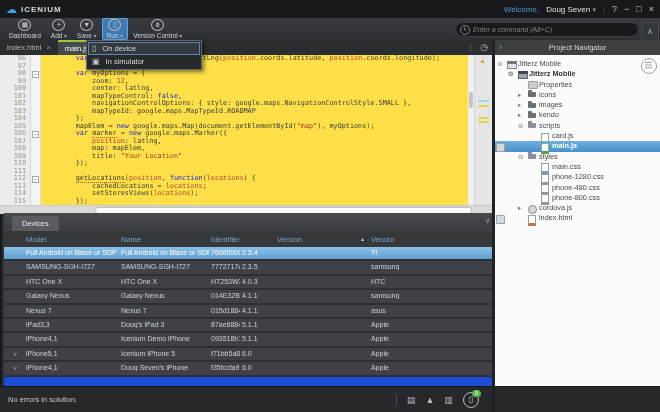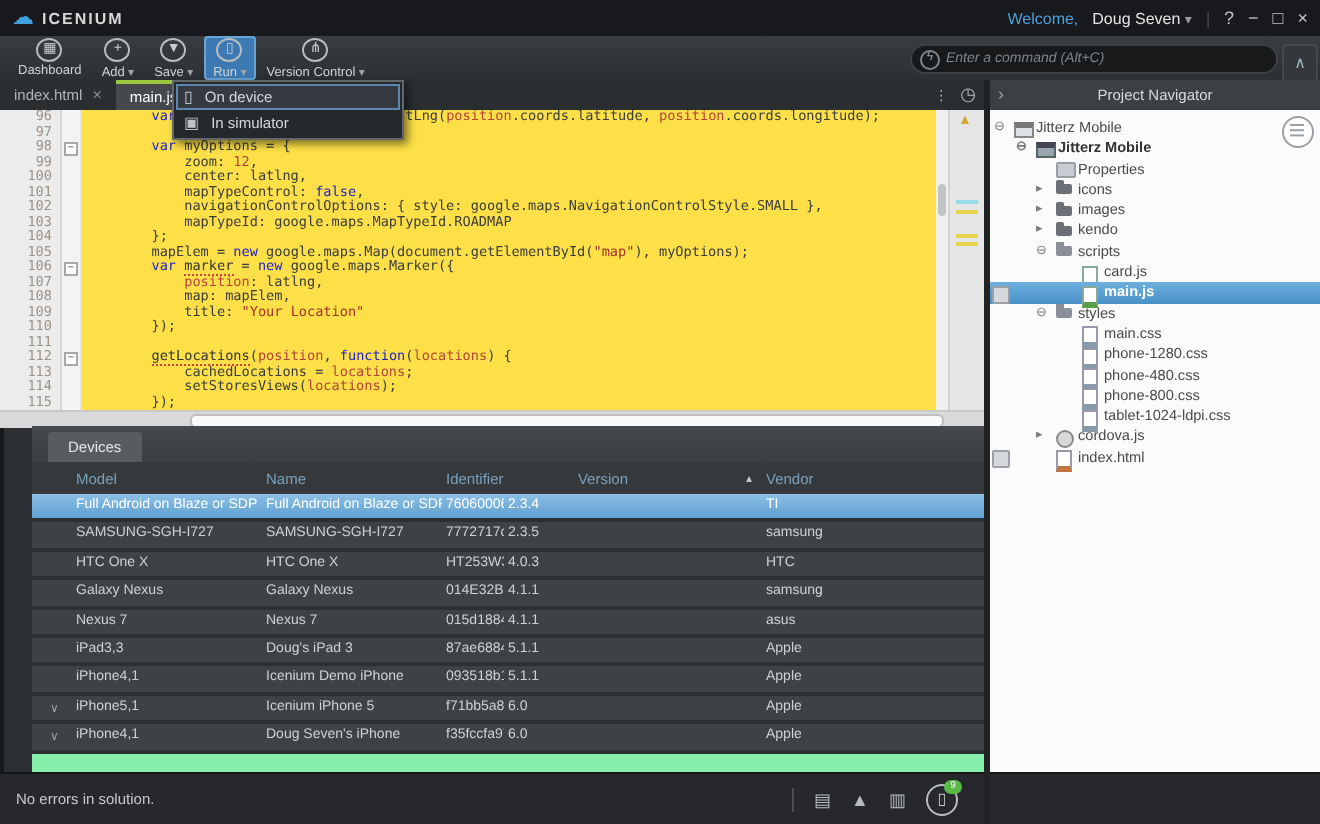--- a/index.html
+++ b/index.html
@@ -65,21 +65,21 @@
   .tk-u{color:#333;border-bottom:1px dotted #cc4444;margin-top:16px;}
   .vscroll{position:absolute;left:468px;top:55px;width:6px;height:150px;background:#f0f0f0;}
   .vthumb{position:absolute;left:1px;top:37px;width:4px;height:16px;background:#c4c4c4;border-radius:2px;}
   .annstrip{position:absolute;left:474px;top:55px;width:18px;height:150px;background:#e6e6e6;border-left:1px solid #d4d4d4;}
   .annwarn{position:absolute;left:4px;top:2px;color:#d9a62e;font-size:7px;line-height:7px;}
   .mark{position:absolute;left:3px;width:11px;height:2px;}
   .mark.c{background:#9adbe8;} .mark.y{background:#e8d44d;}
   .hscroll{position:absolute;left:0;top:205px;width:492px;height:8px;background:#d9d9d9;border-top:1px solid #c9c9c9;}
   .hthumb{position:absolute;left:95px;top:1px;width:375px;height:5px;background:#fafafa;border:1px solid #bdbdbd;border-radius:3px;}
   
-  .devices{position:absolute;left:16px;top:213px;width:492px;height:173px;background:#86efac;}
+  .devices{position:absolute;left:4px;top:213px;width:492px;height:173px;background:#1d4ed8;}
   .devhead{position:absolute;left:0;top:0;width:492px;height:18px;background:linear-gradient(#46494d,#3a3d41);}
   .devtab{position:absolute;left:8px;top:3px;height:15px;padding:0 10px;background:#585c60;border-radius:2px 2px 0 0;
     color:#e8e8e8;font-size:7.5px;line-height:15px;}
   .devchev{position:absolute;right:6px;top:4px;color:#a6a9ac;font-size:7px;}
   .gridhead{position:absolute;left:0;top:18px;width:492px;height:16px;background:#36393c;}
   .gh{position:absolute;top:4px;font-size:7.5px;color:#7aa0bd;white-space:nowrap;overflow:hidden;}
   .sortarrow{position:absolute;left:357px;top:4px;color:#c2c5c8;font-size:6px;}
   #dev-rows{position:absolute;left:0;top:34px;width:492px;}
   .drow{position:relative;height:12.4px;background:#3e4246;border-bottom:2px solid #2d3033;}
   .drow.sel{background:linear-gradient(#8cc0e6,#5f9fd0);}
@@ -493,24 +493,20 @@
           </div>
           <div class="titem">
             <span class="tico ti-css" style="left: 46px;"></span>
             <span class="tlabel" style="left: 57px;">phone-480.css</span>
           </div>
           <div class="titem">
             <span class="tico ti-css" style="left: 46px;"></span>
             <span class="tlabel" style="left: 57px;">phone-800.css</span>
           </div>
           <div class="titem">
-            <span class="tico ti-css" style="left: 46px;"></span>
-            <span class="tlabel" style="left: 57px;">tablet-1024-ldpi.css</span>
-          </div>
-          <div class="titem">
             <span class="texp" style="left: 23px;">▸</span>
             <span class="tico ti-gear" style="left: 33px;"></span>
             <span class="tlabel" style="left: 44px;">cordova.js</span>
           </div>
           <div class="titem">
             <span class="gutic"></span>
             <span class="tico ti-html" style="left: 33px;"></span>
             <span class="tlabel" style="left: 44px;">index.html</span>
           </div>
         </div>

